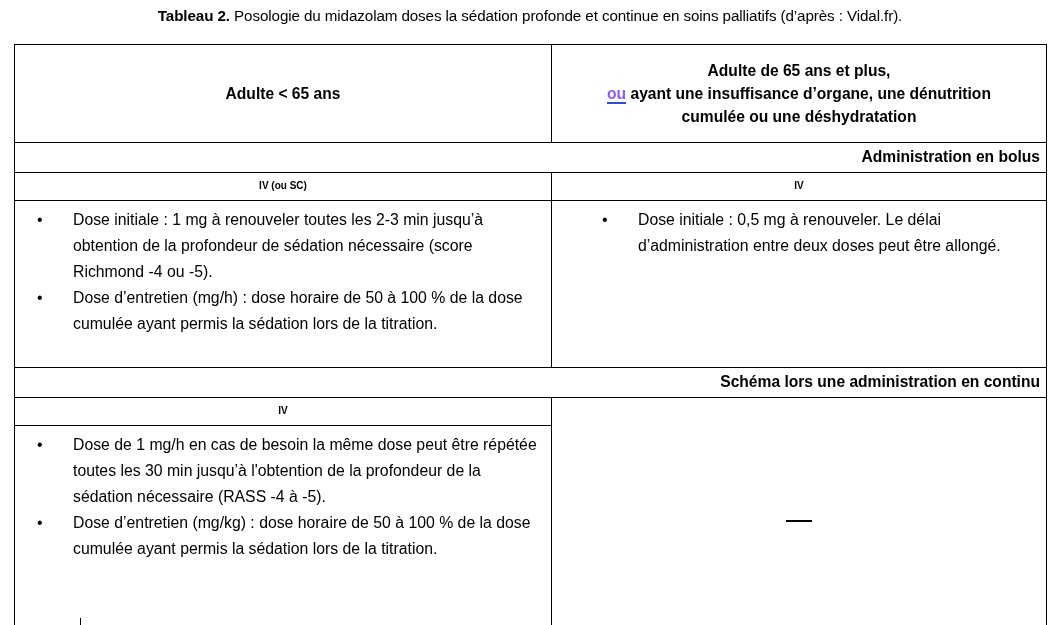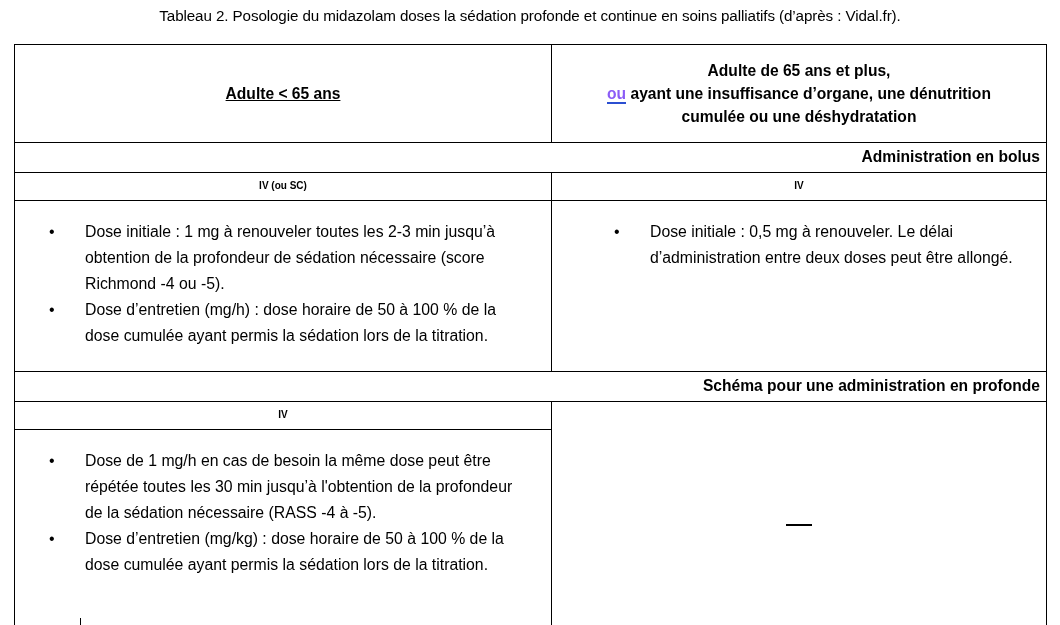--- a/index.html
+++ b/index.html
@@ -28,21 +28,21 @@
     left: 0;
     top: 6px;
     width: 1060px;
     text-align: center;
     font-size: 15.2px;
     line-height: 20px;
     letter-spacing: -0.1px;
     white-space: nowrap;
   }
   .caption .lead {
-    font-weight: normal;
+    font-weight: bold;
   }
 
   
   .tbl-wrap {
     position: absolute;
     left: 14px;
     top: 44px;
     width: 1032px;
   }
   table.doc-table {
@@ -95,21 +95,21 @@
     line-height: 20px;
     padding: 3px 6px 4px 6px !important;
     vertical-align: middle !important;
   }
 
   
   .listcell {
     padding: 6px 10px 10px 10px !important;
   }
   ul.bullets {
-    margin: 12px;
+    margin: 0;
     padding: 0;
     list-style: none;
   }
   ul.bullets li {
     position: relative;
     font-size: 15.8px;
     line-height: 26px;
     padding-left: 48px;
     margin: 0 0 0 0;
     text-align: left;
@@ -165,21 +165,21 @@
 
   <div class="tbl-wrap">
     <table class="doc-table">
       <colgroup>
         <col class="c-left">
         <col class="c-right">
       </colgroup>
       <tbody>
 
         <tr>
-          <td class="hdr hdr-left" style="height:82px;text-decoration:underline;">
+          <td class="hdr hdr-left" style="height:82px;">
             <span>Adulte &lt; 65 ans</span>
           </td>
           <td class="hdr">
             <div>Adulte de 65 ans et plus,</div>
             <div><u class="dbl">ou</u><span> ayant une insuffisance d’organe, une dénutrition</span></div>
             <div>cumulée ou une déshydratation</div>
           </td>
         </tr>
 
         <tr>
@@ -199,21 +199,21 @@
             </ul>
           </td>
           <td class="listcell right">
             <ul class="bullets">
               <li>Dose initiale : 0,5 mg à renouveler. Le délai d’administration entre deux doses peut être allongé.</li>
             </ul>
           </td>
         </tr>
 
         <tr>
-          <td class="band" colspan="2">Schéma pour une administration en profonde</td>
+          <td class="band" colspan="2">Schéma lors une administration en continu</td>
         </tr>
 
         <tr>
           <td class="subhdr">IV</td>
           <td class="dashcell" rowspan="2">
             <span class="dash"></span>
           </td>
         </tr>
 
         <tr>

